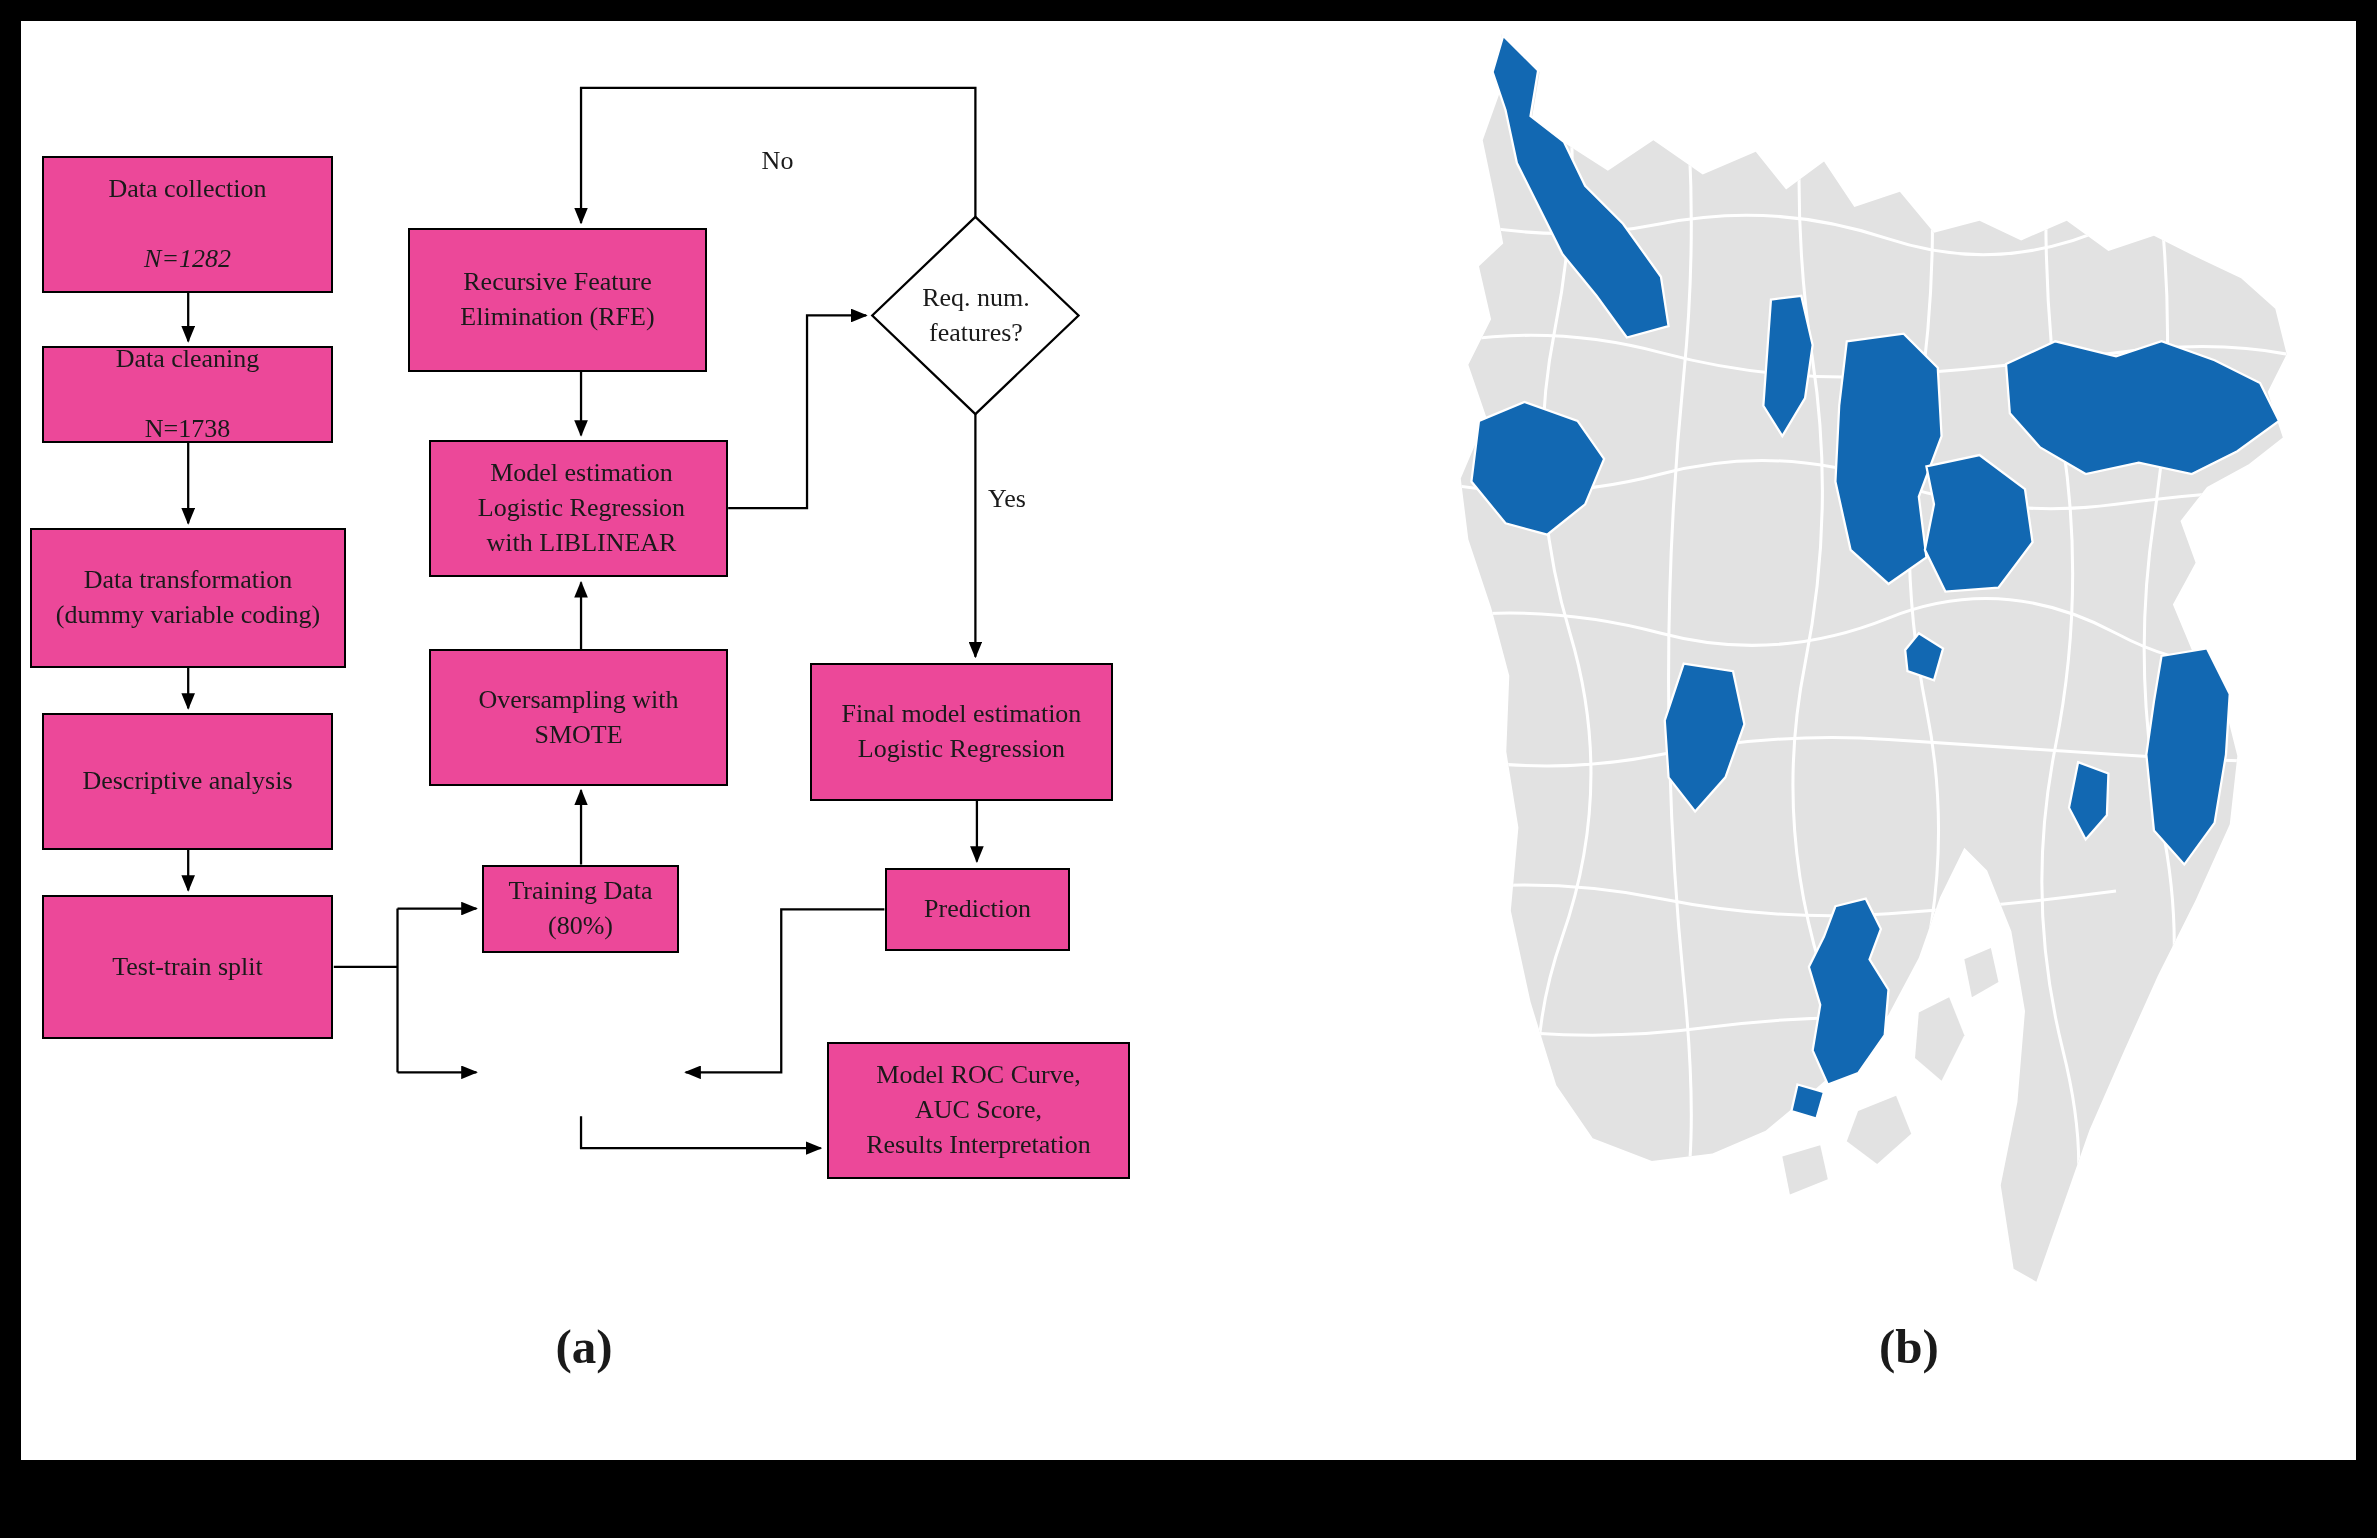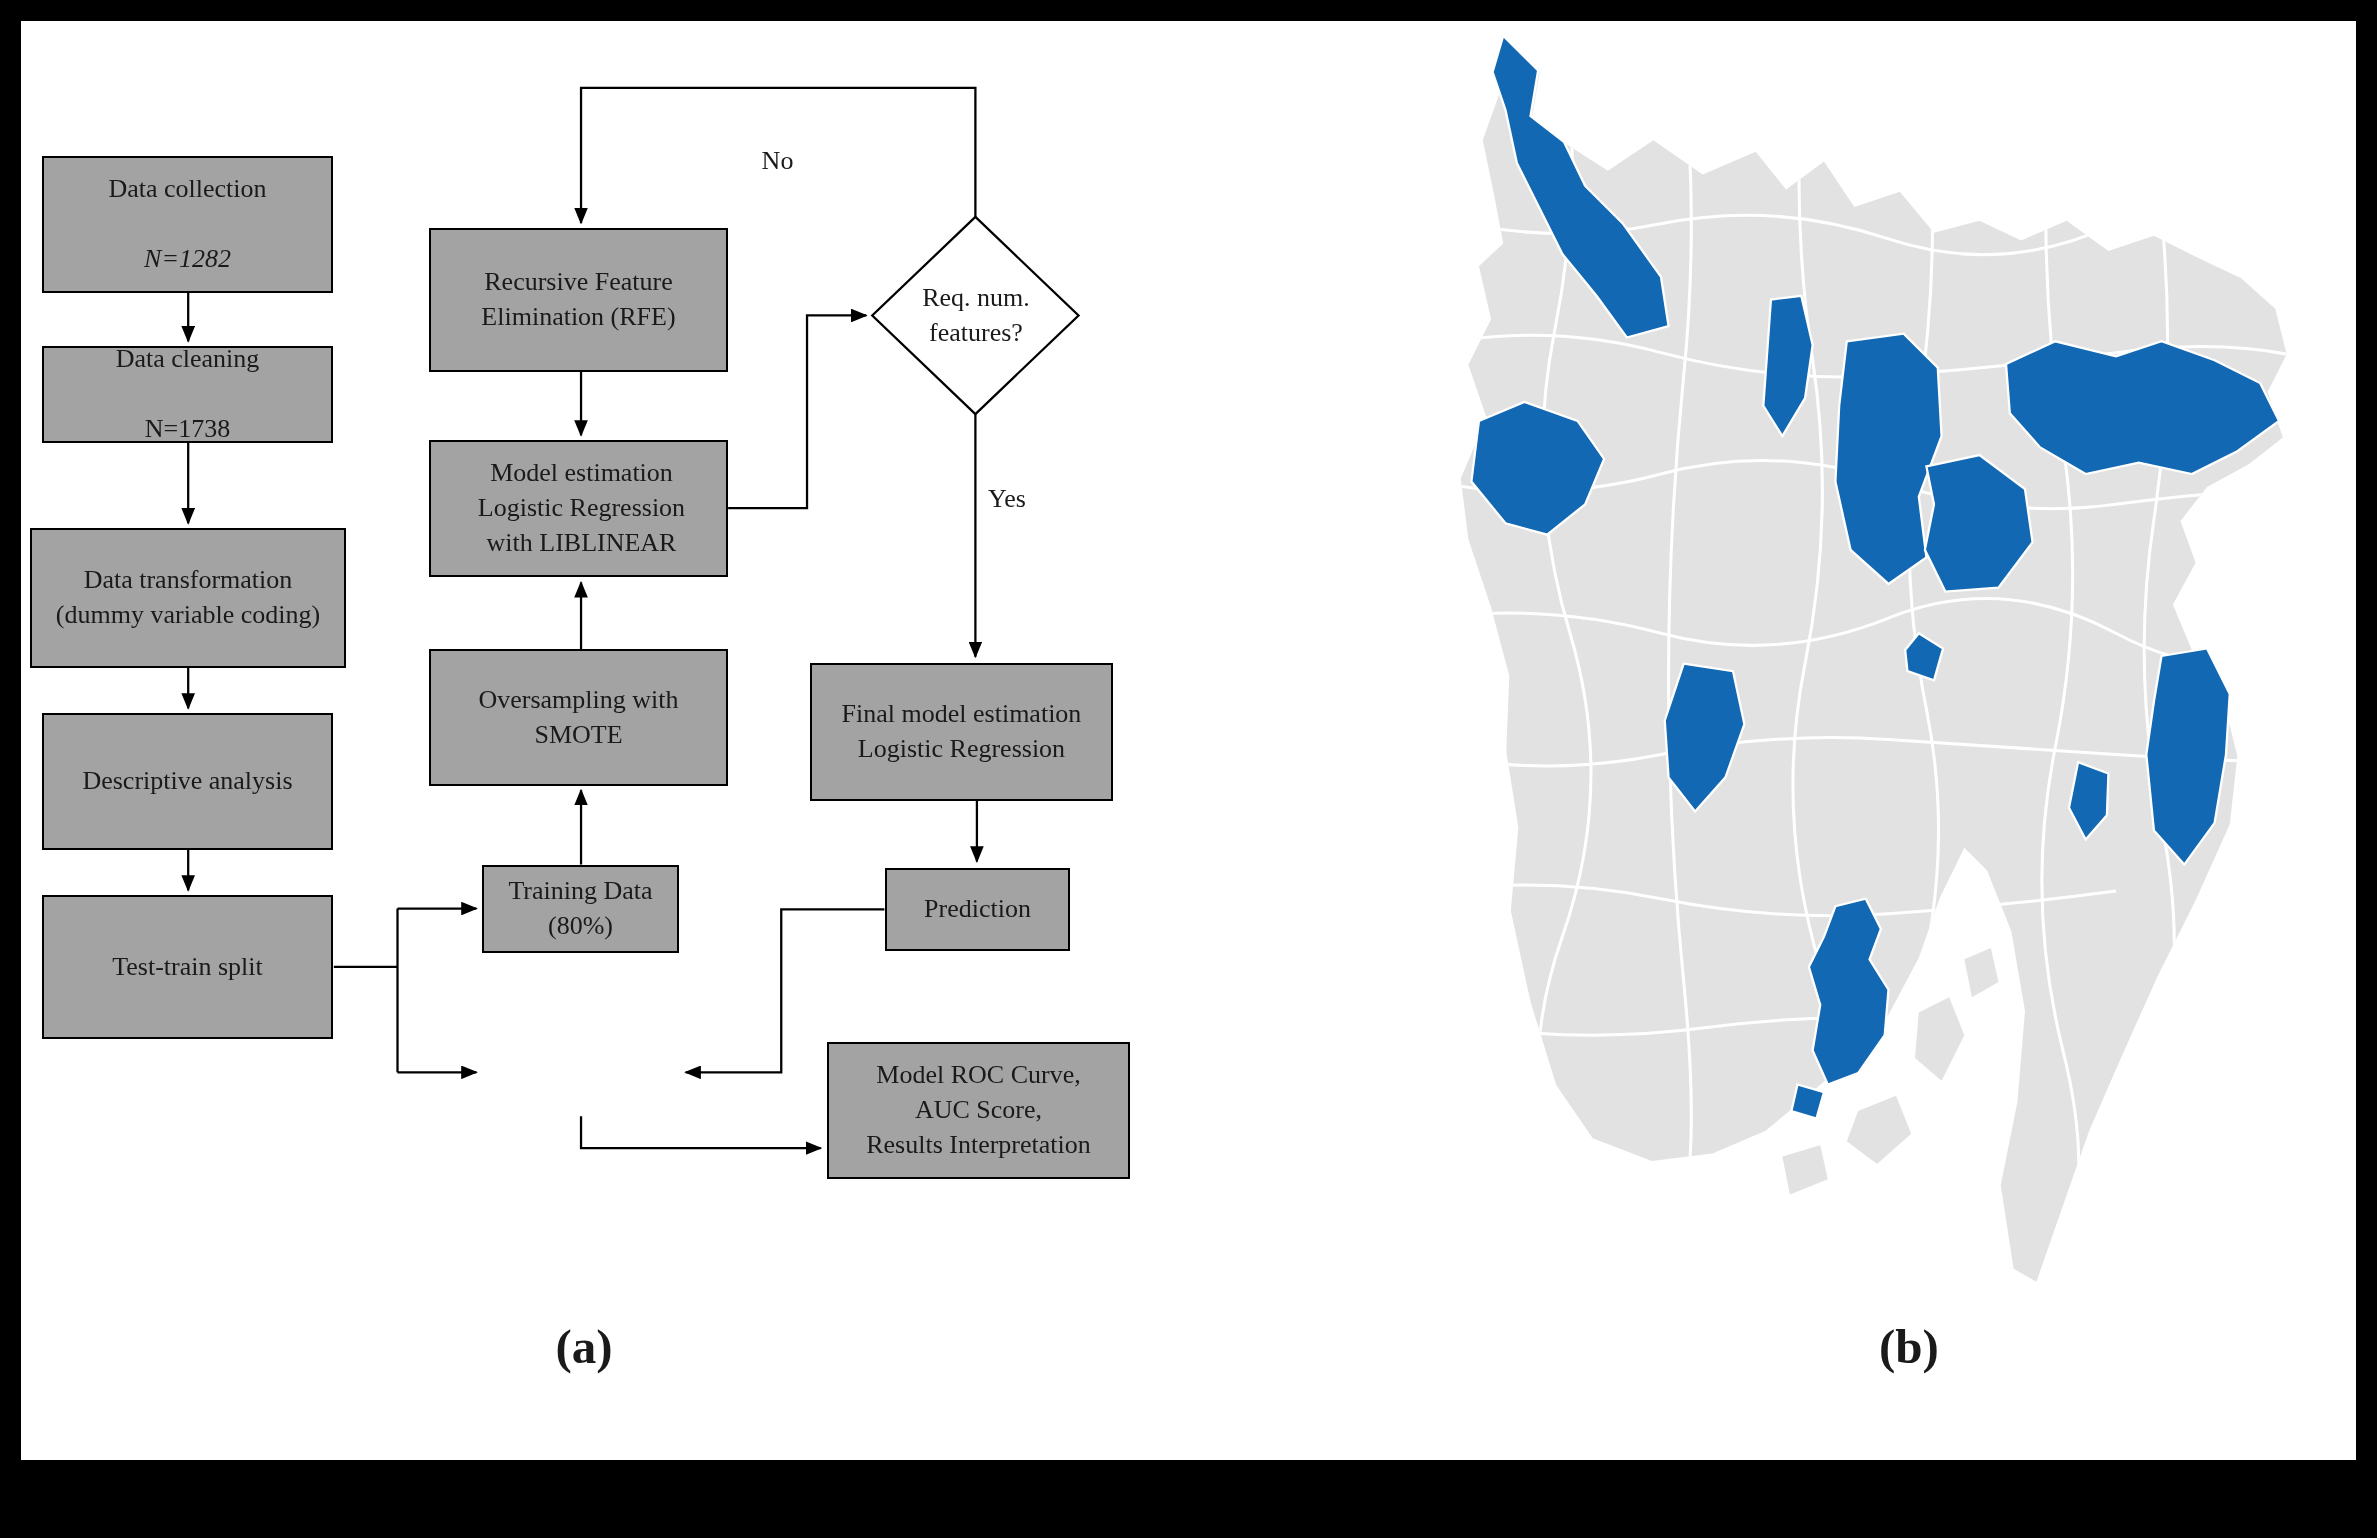--- a/index.html
+++ b/index.html
@@ -6,21 +6,21 @@
   #canvas {
     position:relative; width:2377px; height:1538px; background:#000;
     font-family:"Liberation Serif", serif; color:#1a1a1a;
   }
   #figure {
     position:absolute; left:21px; top:21px; width:2335px; height:1439px;
     background:#ffffff;
   }
   #layer { position:absolute; left:0; top:0; }
   .fbox {
-    position:absolute; border:2.3px solid #000; background:#a3a3a3;
+    position:absolute; border:2.3px solid #000; background:#ec4899;
     display:flex; align-items:center; justify-content:center;
     text-align:center; box-sizing:border-box;
   }
   .box-text { font-size:26px; line-height:1.34; white-space:pre-line; }
   .box-text span { display:block; }
   .italic { font-style:italic; }
   .dtext {
     position:absolute; display:flex; align-items:center; justify-content:center;
     text-align:center; box-sizing:border-box;
   }
@@ -144,21 +144,21 @@
   </div>
 
   <div class="fbox" style="left:42px; top:713px; width:291px; height:137px;">
     <div class="box-text">Descriptive analysis</div>
   </div>
 
   <div class="fbox" style="left:42px; top:895px; width:291px; height:144px;">
     <div class="box-text">Test-train split</div>
   </div>
 
-  <div class="fbox" style="left:429px; top:228px; width:299px; height:144px;">
+  <div class="fbox" style="left:408px; top:228px; width:299px; height:144px;">
     <div class="box-text">Recursive Feature
 Elimination (RFE)</div>
   </div>
 
   <div class="fbox" style="left:429px; top:440px; width:299px; height:137px;padding-left:6px;">
     <div class="box-text">Model estimation
 Logistic Regression
 with LIBLINEAR</div>
   </div>
 

